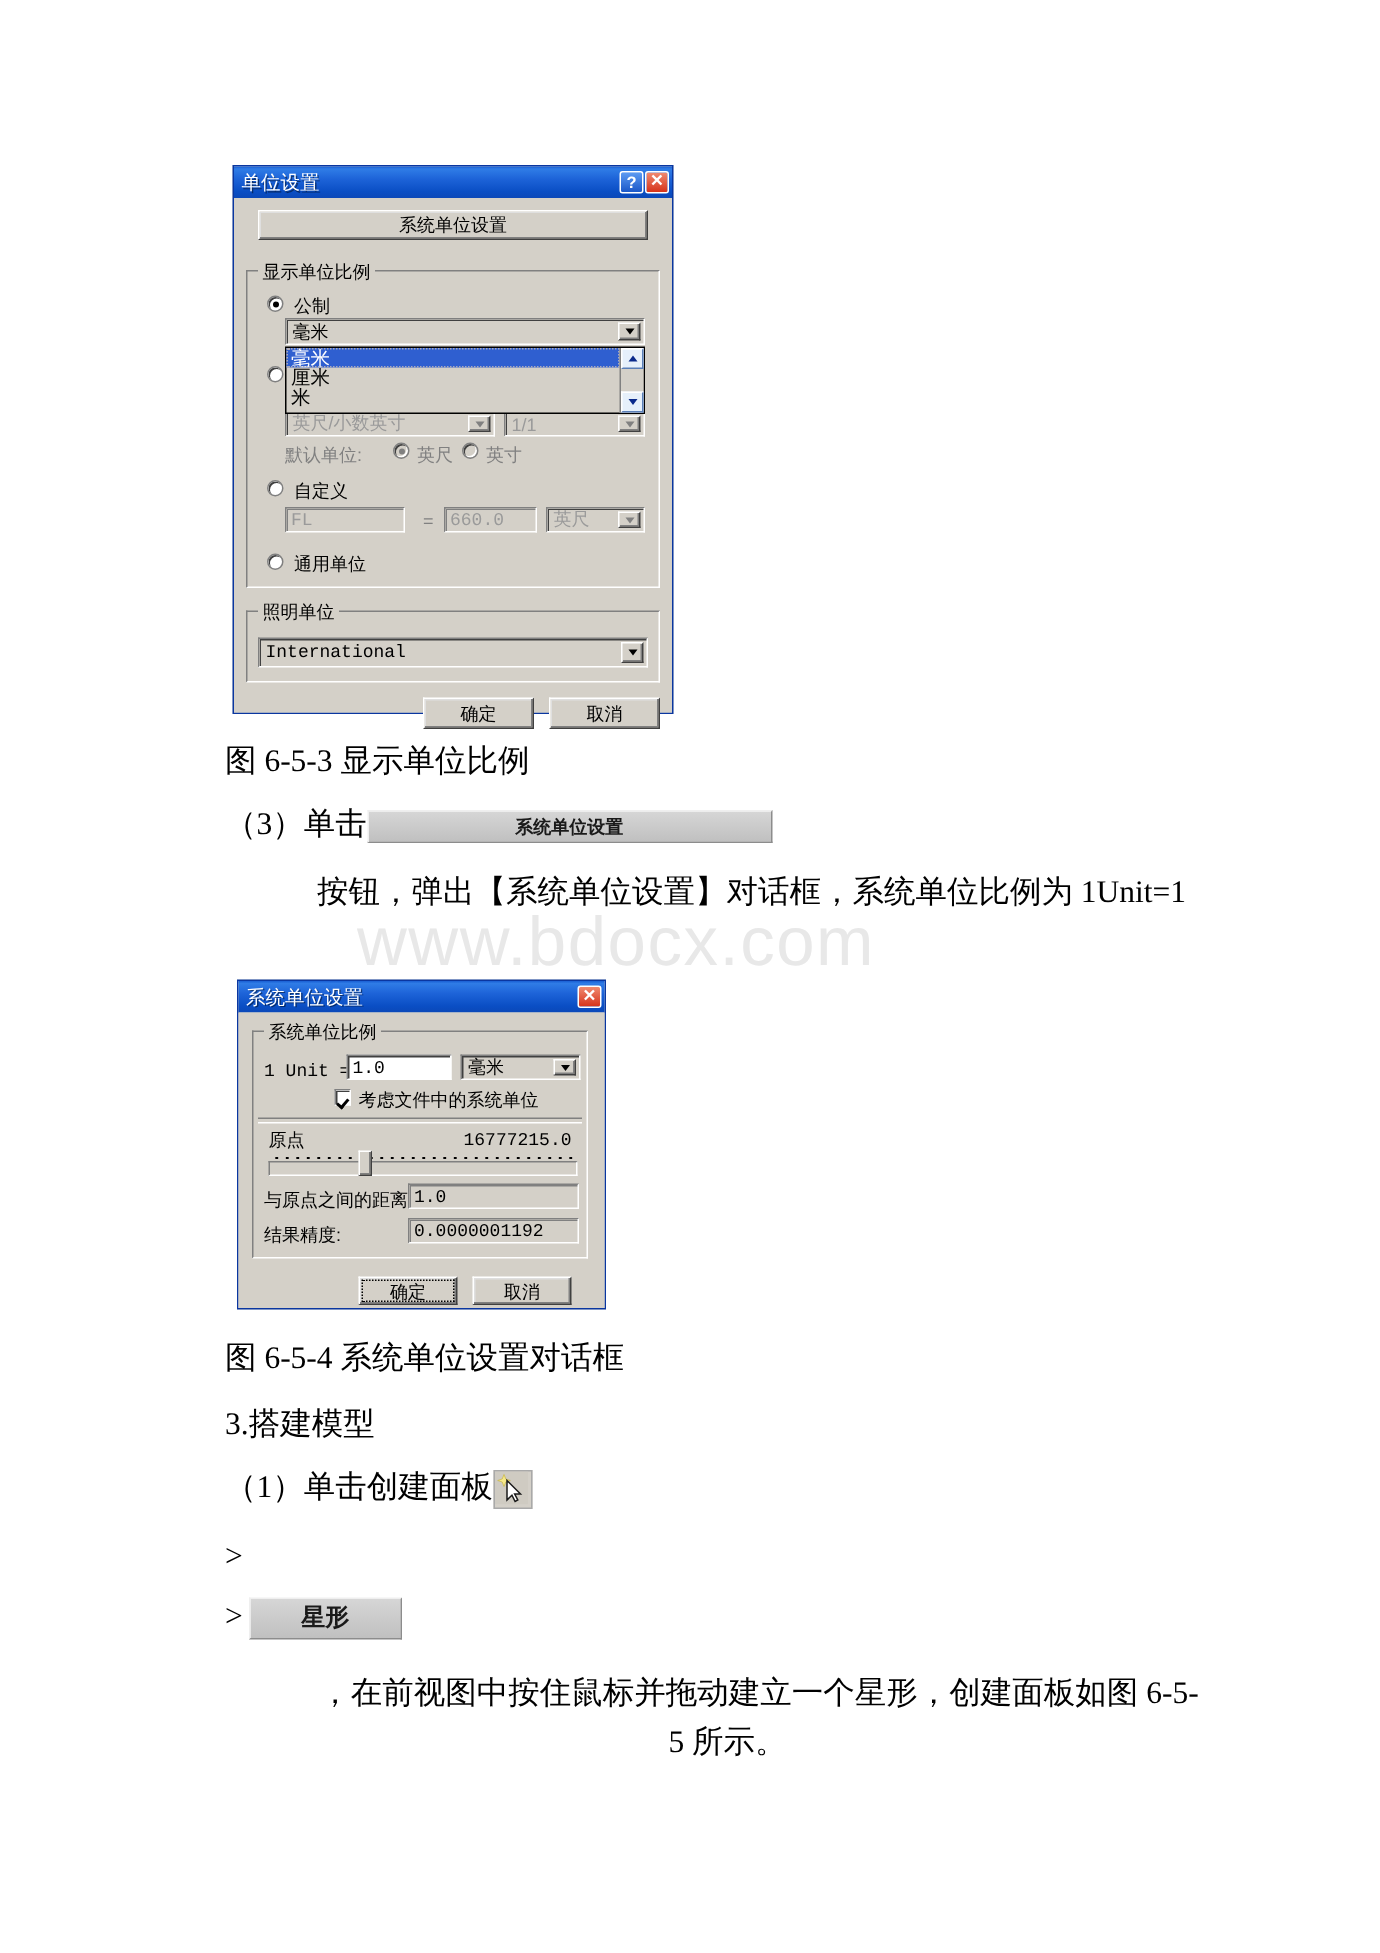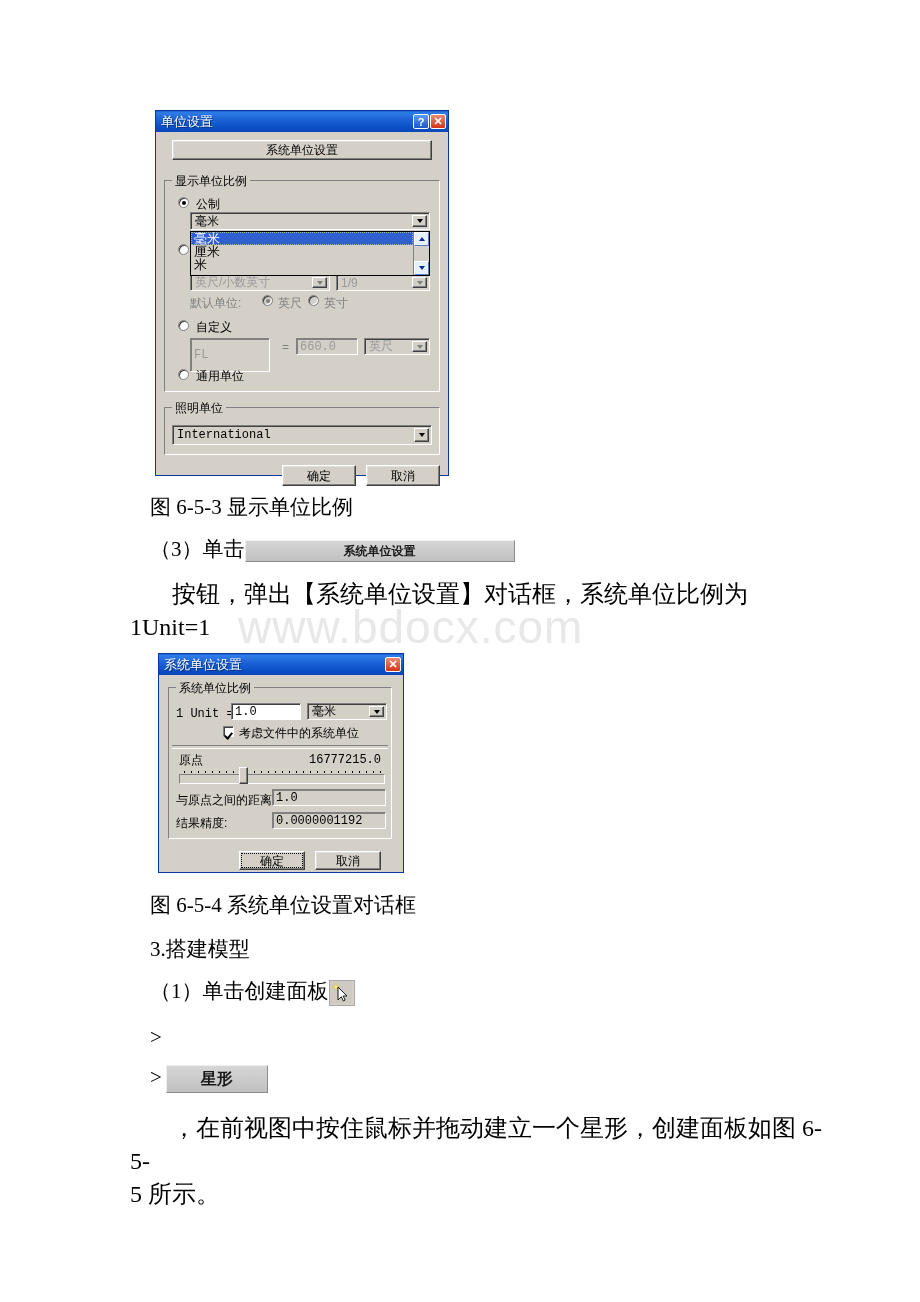--- a/index.html
+++ b/index.html
@@ -36,24 +36,25 @@
     font-family: "Liberation Serif", "DejaVu Serif", serif;
     font-size: 21px;
     line-height: 31px;
     color: #000;
     z-index: 3;
     white-space: nowrap;
   }
   .doc-para {
     position: absolute;
     font-family: "Liberation Serif", "DejaVu Serif", serif;
-    font-size: 24px;
+    font-size: 21px;
     line-height: 33px;
     color: #000;
     z-index: 3;
+    text-align: center;
   }
 
   
   .inline-btn {
     display: inline-block;
     vertical-align: middle;
     background: linear-gradient(#d6d6d6, #c0c0c0);
     border-top: 1px solid #efefef;
     border-left: 1px solid #efefef;
     border-right: 1px solid #8c8c8c;
@@ -356,21 +357,21 @@
 
     <div class="radio" style="left:22px; top:112px;"></div>
 
     <div class="combo dis" style="left:34px; top:142px; width:140px; height:17px;">
       <span>英尺/小数英寸</span>
       <span class="arrowbtn">
           <i class="tri-down dis"></i>
         </span>
     </div>
     <div class="combo dis" style="left:180px; top:142px; width:94px; height:17px;">
-      <span>1/9</span>
+      <span>1/1</span>
       <span class="arrowbtn">
           <i class="tri-down dis"></i>
         </span>
     </div>
 
     <div class="dropdown-list" style="left:34px; top:99px; width:240px; height:45px;">
       <div class="dd-items">
         <div class="dd-item sel">毫米</div>
         <div class="dd-item">厘米</div>
         <div class="dd-item">米</div>
@@ -387,21 +388,21 @@
 
     <div class="lbl dis" style="left:34px; top:163px;">默认单位:</div>
     <div class="radio disabled checked" style="left:106px; top:163px;"></div>
     <div class="lbl dis" style="left:122px; top:163px;">英尺</div>
     <div class="radio disabled" style="left:152px; top:163px;"></div>
     <div class="lbl dis" style="left:168px; top:163px;">英寸</div>
 
     <div class="radio" style="left:22px; top:188px;"></div>
     <div class="lbl" style="left:40px; top:187px;">自定义</div>
 
-    <div class="textfield gray" style="left:34px; top:206px; width:80px; height:34px;">
+    <div class="textfield gray" style="left:34px; top:206px; width:80px; height:17px;">
       <span>FL</span>
     </div>
     <div class="lbl dis" style="left:126px; top:208px;">=</div>
     <div class="textfield gray" style="left:140px; top:206px; width:62px; height:17px;">
       <span>660.0</span>
     </div>
     <div class="combo dis" style="left:208px; top:206px; width:66px; height:17px;">
       <span>英尺</span>
       <span class="arrowbtn">
           <i class="tri-down dis"></i>

